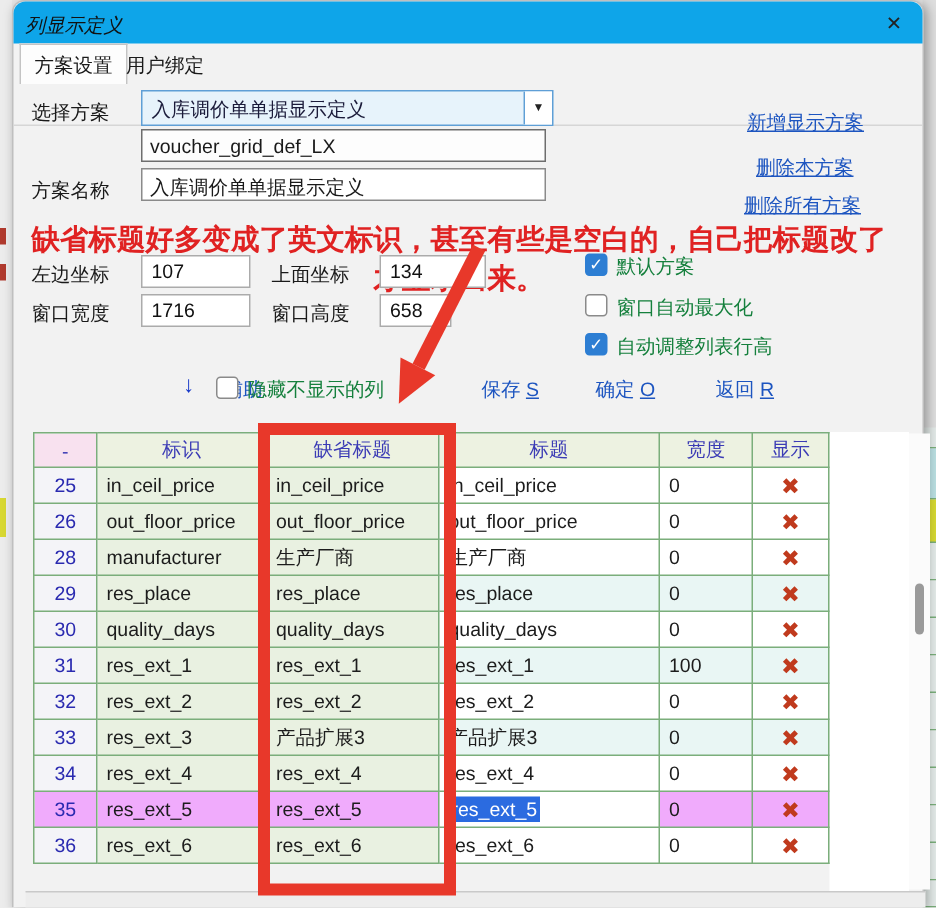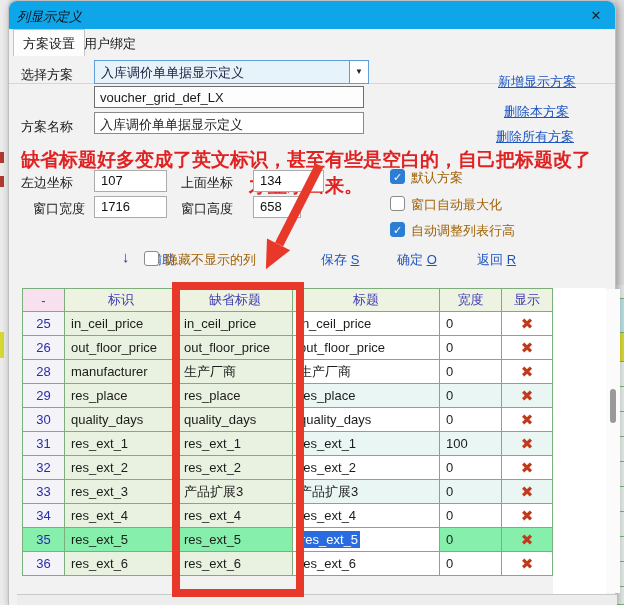--- a/index.html
+++ b/index.html
@@ -50,41 +50,41 @@
 
   .link { position:absolute; color:#1d55c0; text-decoration:underline; font-size:13px; cursor:pointer; }
 
   .note { position:absolute; left:8px; right:20px; top:146px; text-align:center; color:#e02222; font-weight:bold; font-size:19px; }
 
   .num-input { position:absolute; height:22px; background:#fff; border:1px solid #ababab; font-size:13px; padding:2px 0 0 6px; color:#111; }
 
   .checkrow { position:absolute; left:389px; height:18px; }
   .checkbox { position:absolute; left:0; top:0; width:15px; height:15px; border:1px solid #8a8a8a; border-radius:3px; background:#fff; }
   .checkbox.checked { background:#2d7ed3; border-color:#2d7ed3; color:#fff; text-align:center; line-height:15px; font-size:11px; }
-  .checklabel { position:absolute; left:21px; top:0px; font-size:13px; color:#a16207; white-space:nowrap; }
+  .checklabel { position:absolute; left:21px; top:0px; font-size:13px; color:#15803d; white-space:nowrap; }
 
   .blue-cmd { position:absolute; color:#1d55c0; font-size:13px; cursor:pointer; white-space:nowrap; }
   .assist-arrow { position:absolute; left:113px; top:247px; color:#1537c8; font-weight:bold; font-size:15px; }
 
   
   .grid-bg { position:absolute; left:544px; top:287px; width:53px; height:306px; background:#ffffff; }
   .grid-wrap { position:absolute; left:13px; top:287px; width:532px; height:306px; overflow:hidden; }
   table { border-collapse:collapse; table-layout:fixed; width:530px; }
   col.c-num {width:42px;} col.c-id {width:113px;} col.c-def {width:115px;}
   col.c-title {width:147px;} col.c-width {width:62px;} col.c-show {width:51px;}
   th, td { border:1px solid #7bae7b; font-size:13px; overflow:hidden; white-space:nowrap; }
   th { height:23px; background:#edf2e1; color:#3b3bb5; font-weight:normal; }
   th.pink { background:#f8e1ef; }
   td { height:24px; padding:0 0 0 6px; color:#1c1c1c; background:#ffffff; }
   td.rownum { text-align:center; padding:0; color:#2a2ab0; background:#f4f4f8; }
   td.green { background:#e9f1e1; }
   tr.tint td.white { background:#e9f6f4; }
   td.show-cell { text-align:center; padding:0; }
   .x-icon { color:#c03a1d; font-weight:bold; font-size:15px; }
-  tr.sel td { background:#86efac; }
+  tr.sel td { background:#f0abfc; }
   tr.sel td.edit-cell { background:#ffffff; }
   .sel-text { background:#2b6be0; color:#fff; padding:1px 2px; }
 
   
   .vscroll { position:absolute; left:597px; top:288px; width:14px; height:304px; background:#fbfbfb; }
   .vthumb { position:absolute; left:4px; top:100px; width:6px; height:34px; background:#9a9a9a; border-radius:3px; }
   .hstrip { position:absolute; left:8px; top:593px; width:600px; height:12px; background:#ededed; border-top:1px solid #c9c9c9; }
 
   
   .red-box { position:absolute; left:163px; top:281px; width:132px; height:315px; border:8px solid #e8382a; pointer-events:none; }
@@ -145,21 +145,21 @@
       <div class="link" style="left: 487px; top: 127px;">删除所有方案</div>
     </div>
 
   <div class="note">缺省标题好多变成了英文标识，甚至有些是空白的，自己把标题改了才显示出来。</div>
 
   <div class="label" style="left:12px; top:173px;">左边坐标</div>
   <div class="num-input" style="left:85px; top:169px; width:73px;">107</div>
   <div class="label" style="left:172px; top:173px;">上面坐标</div>
   <div class="num-input" style="left:244px; top:169px; width:71px;">134</div>
 
-  <div class="label" style="left:12px; top:199px;margin-left:12px;">窗口宽度</div>
+  <div class="label" style="left:12px; top:199px;">窗口宽度</div>
   <div class="num-input" style="left:85px; top:195px; width:73px;">1716</div>
   <div class="label" style="left:172px; top:199px;">窗口高度</div>
   <div class="num-input" style="left:244px; top:195px; width:48px;">658</div>
 
   <div id="checkboxes">
       <div class="checkrow" style="left: 381px; top: 168px;">
         <span class="checkbox checked">✓</span>
         <span class="checklabel">默认方案</span>
       </div>
       <div class="checkrow" style="left: 381px; top: 195px;">

